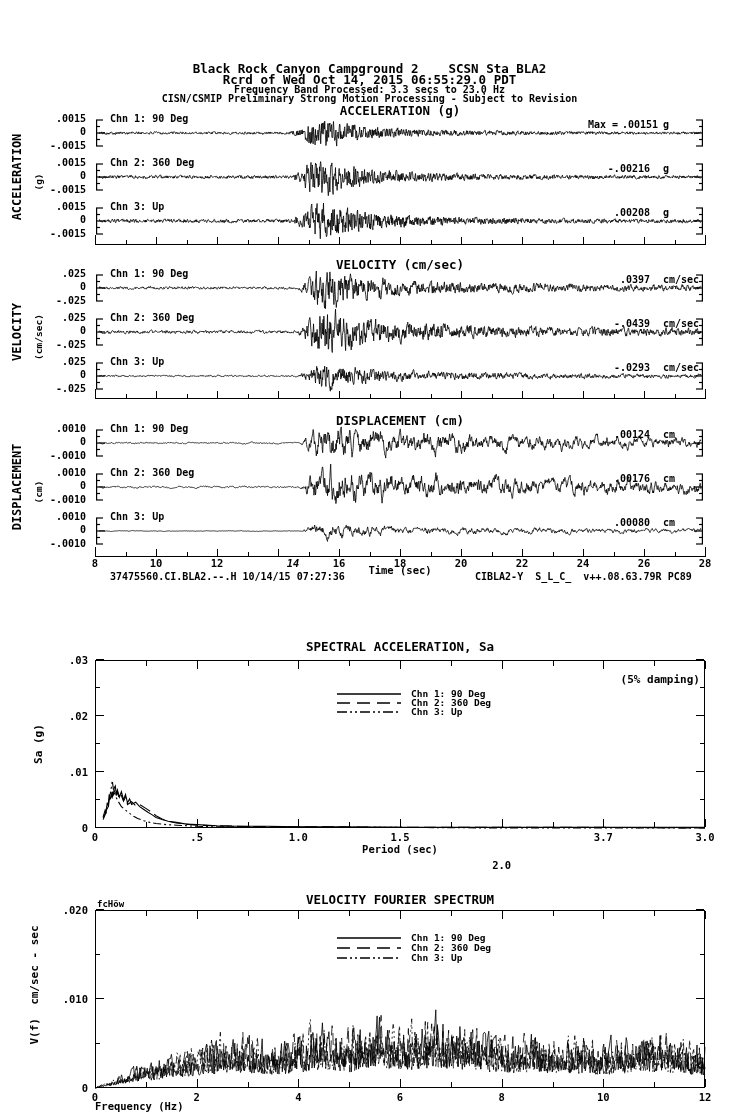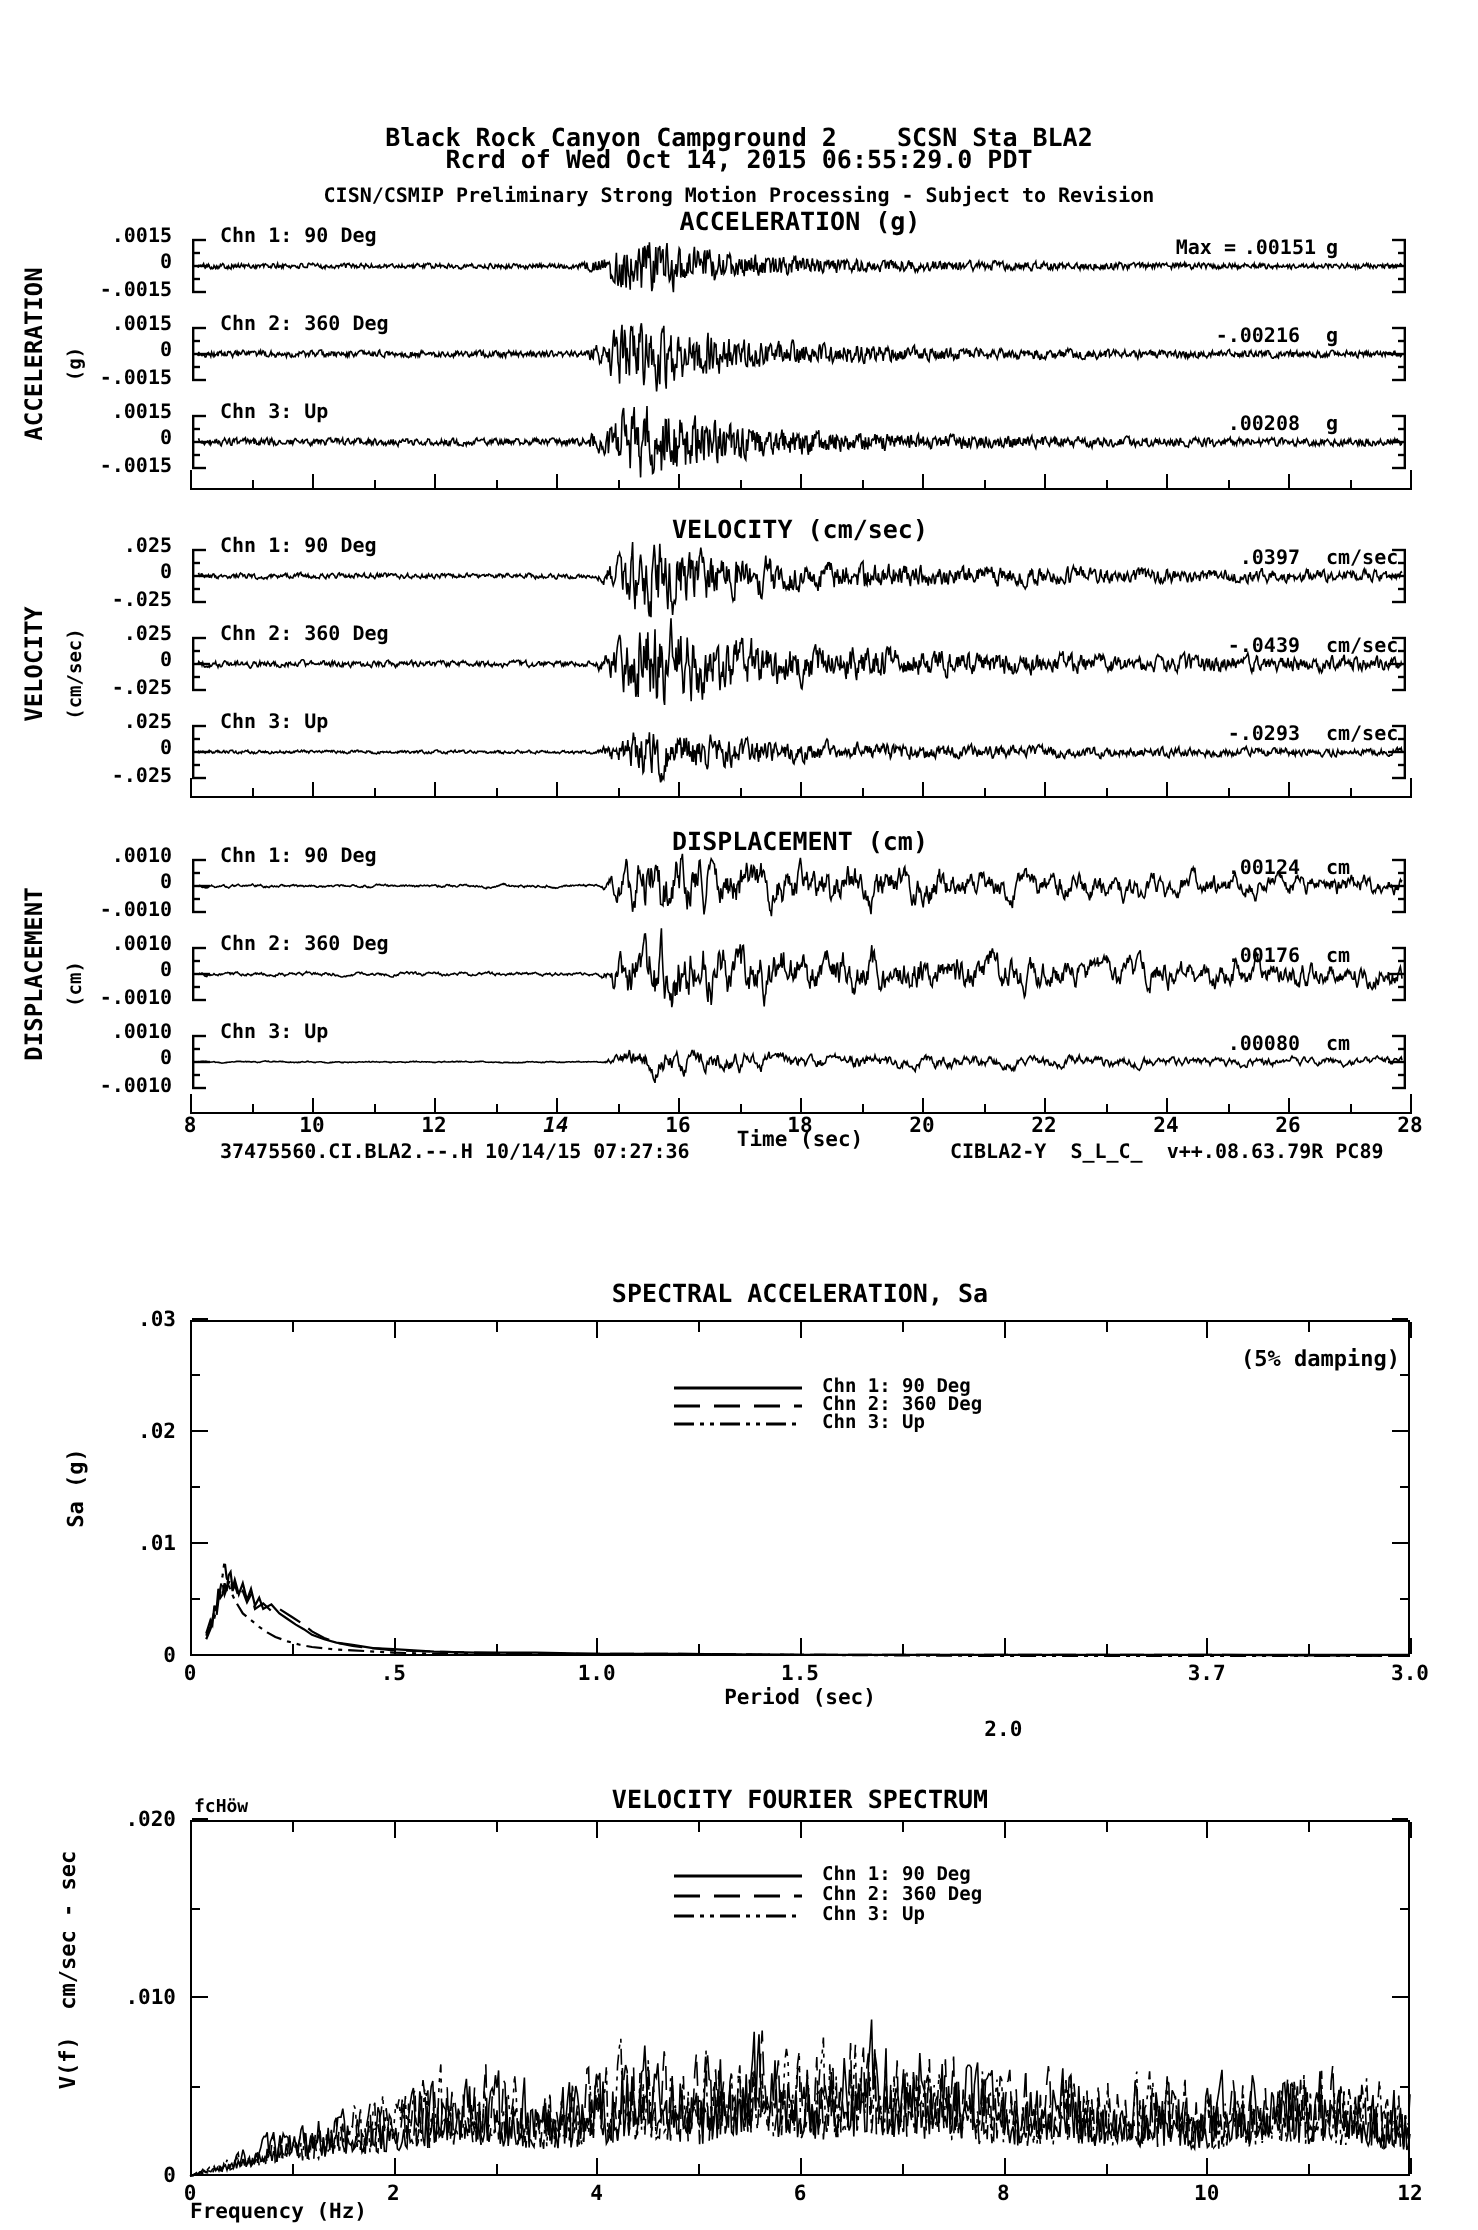--- a/index.html
+++ b/index.html
@@ -23,20 +23,21 @@
   .legrow svg{position:absolute;left:0;top:3px;}
   .legrow .lab{position:absolute;left:74px;top:0;font-size:9.5px;white-space:pre;}
 </style>
 </head>
 <body>
 
 <div id="page">
 
   <div class="t f13 hdrline" style="top:62px">Black Rock Canyon Campground 2    SCSN Sta BLA2</div>
   <div class="t f13 hdrline" style="top:73px">Rcrd of Wed Oct 14, 2015 06:55:29.0 PDT</div>
+  <div class="t f10 hdrline" style="top:85px">Frequency Band Processed: 3.3 secs to 23.0 Hz</div>
   <div class="t f10 hdrline" style="top:94px">CISN/CSMIP Preliminary Strong Motion Processing - Subject to Revision</div>
 
   <div id="ts"></div>
 
   <div class="t f13" style="left:95px;top:640px;width:610px;text-align:center">SPECTRAL ACCELERATION, Sa</div>
   <div class="pbox" style="left:95px;top:660px;width:610px;height:168px"></div>
   <div class="t f11 r" style="left:540px;top:674px;width:160px">(5% damping)</div>
   <div class="rot f11" style="left:38px;top:744px">Sa (g)</div>
   <div class="t f105" style="left:95px;top:844px;width:610px;text-align:center">Period (sec)</div>
   <svg id="sa-curves" style="left:95px;top:660px" width="610" height="168">
@@ -475,21 +476,21 @@
     <div class="t f10" style="left: 110px; top: 512px;">Chn 3: Up</div>
     <div class="t f10 r" style="left: 568px; top: 518px; width: 82px;">.00080</div>
     <div class="t f10" style="left: 663px; top: 518px; width: 50px;">cm</div>
     <svg width="610" height="44" style="left: 95px; top: 509px;">
       <polyline points="4.0,21.8 4.4,21.9 4.8,21.9 5.2,21.8 5.6,21.8 6.0,21.7 6.4,21.6 6.8,21.7 7.2,21.8 7.6,21.7 8.0,21.7 8.4,21.8 8.8,21.9 9.2,21.9 9.6,21.9 10.0,22.0 10.4,22.1 10.8,22.0 11.2,22.0 11.6,21.9 12.0,21.8 12.4,22.0 12.8,22.2 13.2,22.1 13.6,22.1 14.0,22.2 14.4,22.2 14.8,22.3 15.2,22.4 15.6,22.5 16.0,22.6 16.4,22.5 16.9,22.5 17.3,22.4 17.7,22.3 18.1,22.3 18.5,22.2 18.9,22.1 19.3,22.1 19.7,22.0 20.1,22.1 20.5,22.0 20.9,21.9 21.3,21.9 21.7,22.0 22.1,22.0 22.5,21.9 22.9,21.8 23.3,21.7 23.7,21.7 24.1,21.7 24.5,21.6 24.9,21.7 25.3,21.7 25.7,21.8 26.1,21.9 26.5,21.8 26.9,22.0 27.3,21.9 27.7,21.7 28.1,21.9 28.5,21.8 28.9,21.8 29.3,21.8 29.7,21.8 30.1,22.0 30.5,21.9 30.9,22.1 31.3,21.9 31.7,21.8 32.1,21.9 32.5,21.8 32.9,22.0 33.3,22.1 33.7,22.3 34.1,22.1 34.5,22.1 34.9,22.2 35.3,22.0 35.7,21.9 36.1,21.8 36.5,21.6 36.9,21.6 37.3,21.5 37.7,21.4 38.1,21.6 38.5,21.7 38.9,21.7 39.3,21.6 39.7,21.9 40.1,22.0 40.5,22.0 40.9,22.0 41.3,21.8 41.8,21.7 42.2,21.7 42.6,21.8 43.0,21.8 43.4,21.9 43.8,21.9 44.2,21.9 44.6,21.7 45.0,21.7 45.4,21.7 45.8,21.8 46.2,21.7 46.6,21.8 47.0,21.9 47.4,21.9 47.8,22.1 48.2,22.0 48.6,22.1 49.0,22.2 49.4,22.1 49.8,22.2 50.2,22.0 50.6,22.2 51.0,22.1 51.4,22.1 51.8,22.2 52.2,22.3 52.6,22.1 53.0,22.1 53.4,22.2 53.8,22.3 54.2,22.1 54.6,22.2 55.0,22.2 55.4,22.0 55.8,21.9 56.2,21.8 56.6,22.0 57.0,22.0 57.4,22.1 57.8,22.0 58.2,21.8 58.6,21.7 59.0,21.6 59.4,21.9 59.8,22.0 60.2,21.9 60.6,21.9 61.0,22.0 61.4,22.1 61.8,22.2 62.2,22.2 62.6,22.3 63.0,22.1 63.4,22.0 63.8,22.0 64.2,22.0 64.6,21.9 65.0,21.9 65.4,21.9 65.8,21.9 66.2,22.1 66.6,22.1 67.1,22.2 67.5,22.3 67.9,22.4 68.3,22.4 68.7,22.5 69.1,22.5 69.5,22.5 69.9,22.3 70.3,22.2 70.7,22.3 71.1,22.1 71.5,22.2 71.9,22.1 72.3,22.1 72.7,21.9 73.1,22.0 73.5,21.9 73.9,22.0 74.3,21.9 74.7,21.9 75.1,22.1 75.5,22.2 75.9,22.3 76.3,22.2 76.7,22.3 77.1,22.0 77.5,22.0 77.9,22.1 78.3,22.1 78.7,22.2 79.1,22.3 79.5,22.1 79.9,22.0 80.3,22.1 80.7,22.2 81.1,22.0 81.5,22.0 81.9,22.1 82.3,22.1 82.7,22.2 83.1,22.2 83.5,22.1 83.9,22.1 84.3,21.9 84.7,21.9 85.1,22.0 85.5,22.0 85.9,22.0 86.3,21.9 86.7,22.1 87.1,22.0 87.5,22.0 87.9,21.8 88.3,21.9 88.7,22.0 89.1,21.9 89.5,21.7 89.9,22.0 90.3,22.1 90.7,22.0 91.1,21.8 91.5,21.8 92.0,21.9 92.4,22.0 92.8,22.0 93.2,21.8 93.6,22.0 94.0,22.0 94.4,22.0 94.8,22.2 95.2,22.0 95.6,22.0 96.0,22.0 96.4,22.0 96.8,21.9 97.2,21.8 97.6,21.9 98.0,21.8 98.4,22.0 98.8,22.0 99.2,22.0 99.6,22.2 100.0,22.1 100.4,22.3 100.8,22.2 101.2,22.0 101.6,22.0 102.0,21.9 102.4,22.1 102.8,22.1 103.2,22.1 103.6,22.1 104.0,21.9 104.4,22.0 104.8,21.9 105.2,21.9 105.6,21.9 106.0,22.1 106.4,22.0 106.8,22.1 107.2,22.1 107.6,22.3 108.0,22.1 108.4,22.0 108.8,22.1 109.2,22.1 109.6,22.0 110.0,21.8 110.4,21.8 110.8,21.9 111.2,21.8 111.6,21.6 112.0,21.9 112.4,21.8 112.8,21.8 113.2,21.6 113.6,21.9 114.0,21.9 114.4,21.9 114.8,22.0 115.2,22.1 115.6,22.0 116.0,21.8 116.4,21.9 116.8,22.0 117.3,21.9 117.7,21.9 118.1,22.1 118.5,21.9 118.9,21.9 119.3,22.0 119.7,21.9 120.1,22.0 120.5,22.0 120.9,22.0 121.3,22.2 121.7,22.1 122.1,22.2 122.5,22.3 122.9,22.1 123.3,22.1 123.7,22.0 124.1,21.9 124.5,21.8 124.9,21.9 125.3,22.0 125.7,22.2 126.1,22.0 126.5,21.9 126.9,21.8 127.3,21.7 127.7,21.9 128.1,22.0 128.5,22.0 128.9,22.0 129.3,21.9 129.7,22.0 130.1,22.0 130.5,21.9 130.9,21.8 131.3,21.7 131.7,22.0 132.1,21.9 132.5,22.0 132.9,21.8 133.3,21.7 133.7,21.7 134.1,21.9 134.5,21.8 134.9,21.7 135.3,21.9 135.7,21.7 136.1,21.9 136.5,21.9 136.9,21.9 137.3,21.9 137.7,21.7 138.1,21.7 138.5,21.9 138.9,21.9 139.3,22.0 139.7,22.1 140.1,22.0 140.5,22.2 140.9,22.0 141.3,22.0 141.7,22.1 142.2,22.0 142.6,21.8 143.0,21.8 143.4,21.9 143.8,21.8 144.2,21.8 144.6,21.8 145.0,21.7 145.4,21.7 145.8,21.7 146.2,21.6 146.6,21.6 147.0,21.9 147.4,21.9 147.8,22.1 148.2,22.1 148.6,22.1 149.0,22.1 149.4,22.2 149.8,22.1 150.2,22.1 150.6,22.0 151.0,22.1 151.4,22.2 151.8,22.2 152.2,22.1 152.6,22.0 153.0,22.0 153.4,22.1 153.8,22.1 154.2,22.2 154.6,22.1 155.0,22.3 155.4,22.3 155.8,22.4 156.2,22.5 156.6,22.4 157.0,22.2 157.4,22.2 157.8,22.1 158.2,22.2 158.6,22.2 159.0,22.2 159.4,22.3 159.8,22.3 160.2,22.4 160.6,22.4 161.0,22.4 161.4,22.2 161.8,22.3 162.2,22.4 162.6,22.3 163.0,22.3 163.4,22.4 163.8,22.5 164.2,22.2 164.6,22.3 165.0,22.4 165.4,22.3 165.8,22.4 166.2,22.3 166.6,22.2 167.1,22.1 167.5,22.2 167.9,22.0 168.3,21.9 168.7,21.8 169.1,22.0 169.5,21.9 169.9,21.9 170.3,22.0 170.7,21.9 171.1,21.8 171.5,21.9 171.9,22.0 172.3,22.1 172.7,22.0 173.1,21.9 173.5,22.1 173.9,22.0 174.3,22.2 174.7,22.1 175.1,22.1 175.5,22.3 175.9,22.3 176.3,22.1 176.7,22.2 177.1,22.3 177.5,22.1 177.9,21.9 178.3,21.8 178.7,21.9 179.1,22.0 179.5,21.9 179.9,21.8 180.3,21.8 180.7,21.8 181.1,21.8 181.5,22.0 181.9,21.8 182.3,21.9 182.7,22.0 183.1,22.1 183.5,22.2 183.9,22.2 184.3,22.2 184.7,22.0 185.1,22.2 185.5,22.1 185.9,22.2 186.3,22.1 186.7,22.2 187.1,22.2 187.5,22.1 187.9,22.0 188.3,21.9 188.7,22.0 189.1,21.9 189.5,21.9 189.9,21.9 190.3,22.1 190.7,22.0 191.1,21.8 191.5,22.0 191.9,21.9 192.4,22.0 192.8,22.0 193.2,21.8 193.6,21.8 194.0,21.8 194.4,21.7 194.8,21.9 195.2,22.0 195.6,22.1 196.0,22.0 196.4,22.0 196.8,21.9 197.2,22.0 197.6,21.9 198.0,21.9 198.4,22.1 198.8,21.9 199.2,21.8 199.6,21.9 200.0,21.9 200.4,22.0 200.8,21.9 201.2,21.9 201.6,21.9 202.0,21.8 202.4,21.9 202.8,21.9 203.2,21.8 203.6,21.9 204.0,22.1 204.4,22.1 204.8,22.1 205.2,22.0 205.6,22.1 206.0,22.2 206.4,22.2 206.8,22.2 207.2,22.0 207.6,22.3 208.0,21.8 208.4,22.1 208.8,21.4 209.2,20.7 209.6,21.6 210.0,21.9 210.4,22.6 210.8,21.9 211.2,21.3 211.6,21.8 212.0,20.8 212.4,19.7 212.8,18.8 213.2,18.4 213.6,19.1 214.0,20.3 214.4,21.0 214.8,20.4 215.2,19.4 215.6,21.3 216.0,19.1 216.4,21.1 216.8,20.1 217.3,17.8 217.7,20.1 218.1,18.8 218.5,20.0 218.9,19.5 219.3,17.9 219.7,16.0 220.1,18.6 220.5,21.1 220.9,22.7 221.3,19.5 221.7,17.8 222.1,21.3 222.5,21.4 222.9,19.8 223.3,19.8 223.7,21.1 224.1,18.9 224.5,20.4 224.9,17.8 225.3,20.8 225.7,20.3 226.1,22.1 226.5,21.0 226.9,19.3 227.3,23.1 227.7,19.2 228.1,20.1 228.5,23.1 228.9,23.7 229.3,23.9 229.7,25.9 230.1,25.3 230.5,26.7 230.9,25.6 231.3,28.5 231.7,30.4 232.1,31.3 232.5,32.4 232.9,28.3 233.3,29.6 233.7,29.4 234.1,27.2 234.5,23.2 234.9,24.8 235.3,25.3 235.7,22.2 236.1,23.3 236.5,26.0 236.9,25.1 237.3,21.6 237.7,18.3 238.1,20.1 238.5,20.7 238.9,20.8 239.3,23.2 239.7,23.2 240.1,20.1 240.5,21.9 240.9,25.0 241.3,22.0 241.7,20.9 242.1,19.3 242.6,18.9 243.0,18.4 243.4,17.1 243.8,18.9 244.2,22.0 244.6,24.0 245.0,23.8 245.4,26.6 245.8,24.1 246.2,25.3 246.6,27.9 247.0,29.2 247.4,25.9 247.8,27.3 248.2,23.8 248.6,20.7 249.0,19.9 249.4,18.7 249.8,19.2 250.2,19.0 250.6,17.6 251.0,16.3 251.4,16.3 251.8,18.8 252.2,17.2 252.6,18.6 253.0,20.4 253.4,19.7 253.8,17.3 254.2,18.6 254.6,22.2 255.0,19.5 255.4,17.9 255.8,21.3 256.2,22.1 256.6,23.5 257.0,25.5 257.4,26.8 257.8,27.5 258.2,23.8 258.6,22.0 259.0,22.9 259.4,23.1 259.8,20.1 260.2,20.0 260.6,19.6 261.0,21.8 261.4,23.5 261.8,20.9 262.2,20.5 262.6,21.2 263.0,23.9 263.4,20.7 263.8,18.6 264.2,20.3 264.6,23.5 265.0,24.6 265.4,23.7 265.8,24.7 266.2,24.6 266.6,25.8 267.0,26.5 267.5,23.9 267.9,24.9 268.3,21.5 268.7,22.2 269.1,24.2 269.5,25.5 269.9,22.5 270.3,25.0 270.7,22.8 271.1,23.5 271.5,22.4 271.9,21.7 272.3,19.1 272.7,17.9 273.1,20.4 273.5,22.8 273.9,23.6 274.3,25.8 274.7,27.5 275.1,25.8 275.5,23.2 275.9,24.6 276.3,22.4 276.7,20.3 277.1,18.1 277.5,18.9 277.9,19.2 278.3,20.3 278.7,19.5 279.1,20.7 279.5,21.7 279.9,22.1 280.3,21.9 280.7,19.6 281.1,19.3 281.5,18.2 281.9,20.7 282.3,22.1 282.7,22.7 283.1,22.5 283.5,22.6 283.9,24.7 284.3,24.3 284.7,23.7 285.1,25.3 285.5,26.9 285.9,23.8 286.3,23.4 286.7,20.7 287.1,20.8 287.5,19.1 287.9,20.5 288.3,20.7 288.7,20.0 289.1,18.4 289.5,16.9 289.9,19.8 290.3,20.0 290.7,19.8 291.1,18.9 291.5,18.7 291.9,18.6 292.3,18.3 292.8,17.9 293.2,18.1 293.6,19.5 294.0,17.6 294.4,19.2 294.8,18.4 295.2,17.8 295.6,19.0 296.0,19.0 296.4,17.3 296.8,19.4 297.2,21.1 297.6,20.1 298.0,19.0 298.4,19.7 298.8,21.5 299.2,20.7 299.6,19.9 300.0,21.1 300.4,23.3 300.8,21.0 301.2,22.2 301.6,22.0 302.0,20.8 302.4,20.3 302.8,19.8 303.2,20.6 303.6,23.0 304.0,23.4 304.4,20.9 304.8,21.5 305.2,21.0 305.6,20.0 306.0,20.4 306.4,21.1 306.8,21.0 307.2,21.8 307.6,23.7 308.0,23.1 308.4,21.9 308.8,20.7 309.2,20.1 309.6,19.3 310.0,18.6 310.4,18.2 310.8,18.2 311.2,20.0 311.6,21.4 312.0,21.4 312.4,21.8 312.8,23.1 313.2,24.1 313.6,24.0 314.0,21.6 314.4,23.0 314.8,22.9 315.2,21.1 315.6,23.5 316.0,23.6 316.4,22.7 316.8,23.1 317.2,22.6 317.7,22.4 318.1,20.8 318.5,19.3 318.9,19.3 319.3,19.5 319.7,19.0 320.1,18.7 320.5,19.0 320.9,19.6 321.3,19.1 321.7,19.2 322.1,19.1 322.5,18.1 322.9,19.7 323.3,19.6 323.7,19.5 324.1,20.0 324.5,19.4 324.9,19.5 325.3,20.6 325.7,21.3 326.1,21.0 326.5,21.1 326.9,20.4 327.3,19.6 327.7,21.1 328.1,21.4 328.5,22.2 328.9,22.1 329.3,21.5 329.7,20.7 330.1,18.9 330.5,21.0 330.9,20.0 331.3,22.5 331.7,23.9 332.1,22.5 332.5,24.5 332.9,22.1 333.3,20.5 333.7,20.5 334.1,22.0 334.5,23.9 334.9,23.8 335.3,21.5 335.7,21.7 336.1,21.0 336.5,20.2 336.9,21.2 337.3,22.9 337.7,21.1 338.1,19.7 338.5,21.4 338.9,19.7 339.3,20.0 339.7,20.4 340.1,19.6 340.5,20.6 340.9,21.3 341.3,20.6 341.7,21.2 342.1,20.4 342.5,18.7 343.0,20.4 343.4,20.5 343.8,21.3 344.2,21.4 344.6,20.7 345.0,22.9 345.4,21.4 345.8,20.7 346.2,20.5 346.6,20.6 347.0,21.0 347.4,21.0 347.8,19.6 348.2,20.0 348.6,22.3 349.0,21.7 349.4,19.8 349.8,19.5 350.2,19.8 350.6,21.5 351.0,22.7 351.4,23.2 351.8,23.2 352.2,22.5 352.6,21.4 353.0,21.9 353.4,23.2 353.8,24.9 354.2,24.9 354.6,25.2 355.0,25.2 355.4,24.4 355.8,23.3 356.2,24.4 356.6,22.2 357.0,21.5 357.4,22.3 357.8,22.0 358.2,23.7 358.6,22.1 359.0,23.3 359.4,24.1 359.8,24.4 360.2,24.3 360.6,24.3 361.0,24.2 361.4,25.3 361.8,25.3 362.2,26.1 362.6,26.7 363.0,24.6 363.4,23.5 363.8,23.6 364.2,23.3 364.6,24.4 365.0,22.3 365.4,21.5 365.8,20.3 366.2,20.4 366.6,20.8 367.0,20.3 367.4,19.1 367.9,18.5 368.3,21.1 368.7,19.4 369.1,19.2 369.5,19.5 369.9,20.7 370.3,19.8 370.7,19.5 371.1,21.2 371.5,22.6 371.9,22.8 372.3,24.5 372.7,25.2 373.1,24.0 373.5,22.3 373.9,23.2 374.3,21.5 374.7,21.3 375.1,21.5 375.5,23.0 375.9,21.7 376.3,21.0 376.7,19.5 377.1,21.6 377.5,22.6 377.9,23.2 378.3,24.1 378.7,24.9 379.1,22.6 379.5,23.9 379.9,22.2 380.3,23.7 380.7,25.0 381.1,23.7 381.5,22.4 381.9,21.7 382.3,20.0 382.7,21.5 383.1,22.6 383.5,21.2 383.9,21.5 384.3,21.5 384.7,23.2 385.1,23.1 385.5,22.5 385.9,23.0 386.3,21.5 386.7,20.6 387.1,19.4 387.5,20.5 387.9,20.4 388.3,19.7 388.7,20.8 389.1,20.6 389.5,21.3 389.9,22.7 390.3,22.1 390.7,22.0 391.1,20.8 391.5,19.7 391.9,21.3 392.3,19.9 392.7,19.2 393.2,19.6 393.6,21.8 394.0,21.7 394.4,23.5 394.8,23.4 395.2,22.6 395.6,21.3 396.0,23.0 396.4,21.9 396.8,22.2 397.2,22.3 397.6,23.6 398.0,22.1 398.4,21.8 398.8,21.7 399.2,20.2 399.6,19.5 400.0,20.1 400.4,19.6 400.8,20.5 401.2,21.7 401.6,22.5 402.0,21.2 402.4,22.9 402.8,23.0 403.2,21.4 403.6,22.9 404.0,22.8 404.4,22.4 404.8,22.6 405.2,23.5 405.6,24.1 406.0,24.7 406.4,25.8 406.8,25.9 407.2,24.6 407.6,25.4 408.0,25.6 408.4,23.4 408.8,23.3 409.2,23.9 409.6,24.7 410.0,24.0 410.4,25.2 410.8,26.1 411.2,25.3 411.6,26.1 412.0,24.7 412.4,25.8 412.8,24.3 413.2,23.4 413.6,21.6 414.0,22.5 414.4,21.2 414.8,21.1 415.2,20.8 415.6,20.0 416.0,20.6 416.4,21.1 416.8,22.2 417.2,22.6 417.6,23.5 418.1,22.4 418.5,21.4 418.9,20.6 419.3,20.0 419.7,19.5 420.1,19.0 420.5,19.5 420.9,20.2 421.3,20.9 421.7,19.9 422.1,19.0 422.5,19.8 422.9,20.9 423.3,20.5 423.7,20.4 424.1,22.1 424.5,22.3 424.9,21.5 425.3,22.0 425.7,21.9 426.1,20.7 426.5,19.8 426.9,21.9 427.3,22.9 427.7,21.3 428.1,21.0 428.5,21.6 428.9,21.1 429.3,22.3 429.7,23.5 430.1,23.6 430.5,22.7 430.9,23.4 431.3,23.8 431.7,23.3 432.1,21.9 432.5,22.2 432.9,22.8 433.3,23.7 433.7,24.8 434.1,23.5 434.5,23.4 434.9,24.3 435.3,24.5 435.7,25.4 436.1,25.0 436.5,24.5 436.9,24.7 437.3,22.6 437.7,21.4 438.1,22.5 438.5,21.5 438.9,20.0 439.3,19.0 439.7,18.6 440.1,19.8 440.5,19.2 440.9,20.8 441.3,19.7 441.7,20.8 442.1,21.4 442.5,22.5 442.9,21.9 443.4,20.4 443.8,21.1 444.2,19.8 444.6,18.7 445.0,20.4 445.4,21.0 445.8,21.7 446.2,21.5 446.6,22.7 447.0,22.4 447.4,21.7 447.8,20.5 448.2,19.9 448.6,21.2 449.0,20.2 449.4,21.1 449.8,21.5 450.2,21.6 450.6,21.1 451.0,22.5 451.4,22.1 451.8,21.1 452.2,20.5 452.6,19.6 453.0,20.6 453.4,19.7 453.8,20.5 454.2,19.7 454.6,20.7 455.0,20.6 455.4,19.7 455.8,19.8 456.2,21.7 456.6,23.3 457.0,23.8 457.4,22.4 457.8,21.1 458.2,21.0 458.6,21.1 459.0,21.6 459.4,23.1 459.8,24.2 460.2,23.4 460.6,22.1 461.0,23.0 461.4,24.0 461.8,22.9 462.2,23.0 462.6,22.1 463.0,22.5 463.4,22.3 463.8,21.5 464.2,23.0 464.6,21.7 465.0,20.8 465.4,21.5 465.8,21.3 466.2,20.7 466.6,21.8 467.0,20.4 467.4,21.9 467.8,22.6 468.3,22.9 468.7,23.3 469.1,22.5 469.5,21.2 469.9,22.2 470.3,23.2 470.7,24.3 471.1,24.4 471.5,23.8 471.9,24.7 472.3,22.9 472.7,23.9 473.1,24.7 473.5,25.1 473.9,25.7 474.3,25.8 474.7,26.1 475.1,25.4 475.5,24.8 475.9,23.3 476.3,22.4 476.7,20.9 477.1,19.9 477.5,21.8 477.9,21.5 478.3,22.8 478.7,21.6 479.1,22.6 479.5,22.5 479.9,21.2 480.3,22.2 480.7,22.1 481.1,22.7 481.5,23.7 481.9,23.4 482.3,22.8 482.7,22.1 483.1,21.5 483.5,21.5 483.9,20.6 484.3,20.2 484.7,20.5 485.1,21.6 485.5,21.2 485.9,21.3 486.3,21.7 486.7,20.7 487.1,21.2 487.5,21.9 487.9,23.0 488.3,21.5 488.7,21.6 489.1,21.3 489.5,21.9 489.9,20.6 490.3,20.8 490.7,20.0 491.1,19.5 491.5,19.8 491.9,19.5 492.3,20.8 492.7,22.4 493.2,23.4 493.6,21.8 494.0,21.4 494.4,20.5 494.8,21.4 495.2,22.3 495.6,22.6 496.0,23.6 496.4,22.9 496.8,22.3 497.2,21.4 497.6,20.2 498.0,19.8 498.4,20.6 498.8,21.9 499.2,22.6 499.6,22.3 500.0,21.0 500.4,21.0 500.8,21.1 501.2,20.9 501.6,20.3 502.0,21.5 502.4,21.0 502.8,20.9 503.2,21.9 503.6,21.2 504.0,20.2 504.4,20.5 504.8,21.9 505.2,21.3 505.6,22.6 506.0,21.4 506.4,21.4 506.8,20.7 507.2,20.1 507.6,20.2 508.0,21.8 508.4,21.4 508.8,21.9 509.2,21.7 509.6,22.3 510.0,23.6 510.4,22.4 510.8,21.9 511.2,21.0 511.6,21.4 512.0,20.8 512.4,20.8 512.8,19.9 513.2,20.7 513.6,20.4 514.0,20.1 514.4,20.2 514.8,21.3 515.2,21.4 515.6,20.4 516.0,21.2 516.4,21.2 516.8,21.0 517.2,22.0 517.6,23.3 518.0,24.0 518.5,22.9 518.9,22.1 519.3,21.5 519.7,20.4 520.1,21.2 520.5,21.5 520.9,22.6 521.3,21.5 521.7,21.2 522.1,21.8 522.5,21.2 522.9,22.0 523.3,22.8 523.7,23.1 524.1,22.2 524.5,22.9 524.9,23.9 525.3,24.8 525.7,24.5 526.1,24.0 526.5,23.9 526.9,23.7 527.3,23.6 527.7,24.4 528.1,24.7 528.5,24.6 528.9,22.9 529.3,21.5 529.7,21.4 530.1,20.7 530.5,21.6 530.9,22.3 531.3,23.3 531.7,21.8 532.1,21.7 532.5,21.6 532.9,21.1 533.3,20.4 533.7,21.3 534.1,21.1 534.5,21.0 534.9,20.7 535.3,20.8 535.7,21.7 536.1,20.7 536.5,22.0 536.9,23.2 537.3,22.8 537.7,21.4 538.1,21.6 538.5,22.9 538.9,21.8 539.3,20.6 539.7,21.7 540.1,22.9 540.5,23.3 540.9,22.8 541.3,23.9 541.7,22.3 542.1,22.4 542.5,22.7 542.9,21.5 543.4,21.3 543.8,22.2 544.2,22.3 544.6,22.2 545.0,21.6 545.4,22.1 545.8,21.8 546.2,21.3 546.6,21.0 547.0,21.9 547.4,21.5 547.8,21.3 548.2,20.9 548.6,21.3 549.0,21.3 549.4,21.5 549.8,21.5 550.2,20.8 550.6,19.8 551.0,19.1 551.4,19.8 551.8,19.8 552.2,19.8 552.6,20.0 553.0,20.0 553.4,21.1 553.8,20.8 554.2,22.0 554.6,22.8 555.0,23.6 555.4,22.5 555.8,21.7 556.2,20.8 556.6,20.1 557.0,19.5 557.4,19.7 557.8,21.2 558.2,21.5 558.6,21.9 559.0,22.2 559.4,21.4 559.8,21.1 560.2,20.2 560.6,20.0 561.0,19.7 561.4,20.4 561.8,21.1 562.2,22.2 562.6,22.7 563.0,22.7 563.4,23.3 563.8,23.9 564.2,23.7 564.6,22.3 565.0,22.9 565.4,22.8 565.8,22.3 566.2,21.1 566.6,21.2 567.0,20.8 567.4,21.9 567.8,21.1 568.2,20.2 568.7,20.4 569.1,20.4 569.5,21.7 569.9,21.2 570.3,20.2 570.7,20.9 571.1,21.9 571.5,20.8 571.9,22.1 572.3,21.8 572.7,20.9 573.1,21.3 573.5,21.4 573.9,21.5 574.3,22.2 574.7,22.2 575.1,21.5 575.5,22.2 575.9,23.1 576.3,23.7 576.7,24.5 577.1,24.1 577.5,23.8 577.9,23.5 578.3,23.2 578.7,23.2 579.1,22.5 579.5,21.8 579.9,21.4 580.3,22.6 580.7,23.3 581.1,22.2 581.5,23.0 581.9,22.9 582.3,21.7 582.7,21.3 583.1,20.7 583.5,20.2 583.9,21.7 584.3,21.7 584.7,22.1 585.1,22.2 585.5,21.5 585.9,21.8 586.3,21.7 586.7,21.3 587.1,20.8 587.5,19.9 587.9,19.6 588.3,19.7 588.7,21.2 589.1,21.3 589.5,20.8 589.9,22.1 590.3,21.7 590.7,21.6 591.1,20.9 591.5,20.3 591.9,20.1 592.3,20.1 592.7,20.3 593.1,19.5 593.6,19.0 594.0,19.5 594.4,20.1 594.8,20.3 595.2,20.3 595.6,20.7 596.0,20.0 596.4,21.2 596.8,21.5 597.2,20.7 597.6,21.6 598.0,20.6 598.4,19.9 598.8,19.5 599.2,20.7 599.6,20.7 600.0,22.1 600.4,22.8 600.8,22.8 601.2,22.8 601.6,21.5 602.0,20.7 602.4,20.3 602.8,20.4 603.2,20.4 603.6,20.9 604.0,21.1 604.4,21.6 604.8,20.6 605.2,20.0 605.6,19.5 606.0,21.1 " fill="none" stroke="#000" stroke-width="0.8"></polyline>
     </svg>
     <div class="axline" style="left: 95px; top: 556px; width: 611px;"></div>
     <div class="t f105 c" style="left: 79px; top: 558px; width: 32px;">8</div>
     <div class="t f105 c" style="left: 140px; top: 558px; width: 32px;">10</div>
     <div class="t f105 c" style="left: 201px; top: 558px; width: 32px;">12</div>
-    <div class="t f105 c" style="left: 262px; top: 558px; width: 32px; font-style: italic;">14</div>
+    <div class="t f105 c" style="left: 277px; top: 558px; width: 32px; font-style: italic;">14</div>
     <div class="t f105 c" style="left: 323px; top: 558px; width: 32px;">16</div>
     <div class="t f105 c" style="left: 384px; top: 558px; width: 32px;">18</div>
     <div class="t f105 c" style="left: 445px; top: 558px; width: 32px;">20</div>
     <div class="t f105 c" style="left: 506px; top: 558px; width: 32px;">22</div>
     <div class="t f105 c" style="left: 567px; top: 558px; width: 32px;">24</div>
     <div class="t f105 c" style="left: 628px; top: 558px; width: 32px;">26</div>
     <div class="t f105 c" style="left: 689px; top: 558px; width: 32px;">28</div>
     <div class="t f105 c" style="left: 95px; top: 565px; width: 610px;">Time (sec)</div>
     <div class="t f10" style="left: 110px; top: 572px;">37475560.CI.BLA2.--.H 10/14/15 07:27:36</div>
     <div class="t f10" style="left: 475px; top: 572px;">CIBLA2-Y  S_L_C_  v++.08.63.79R PC89</div>

